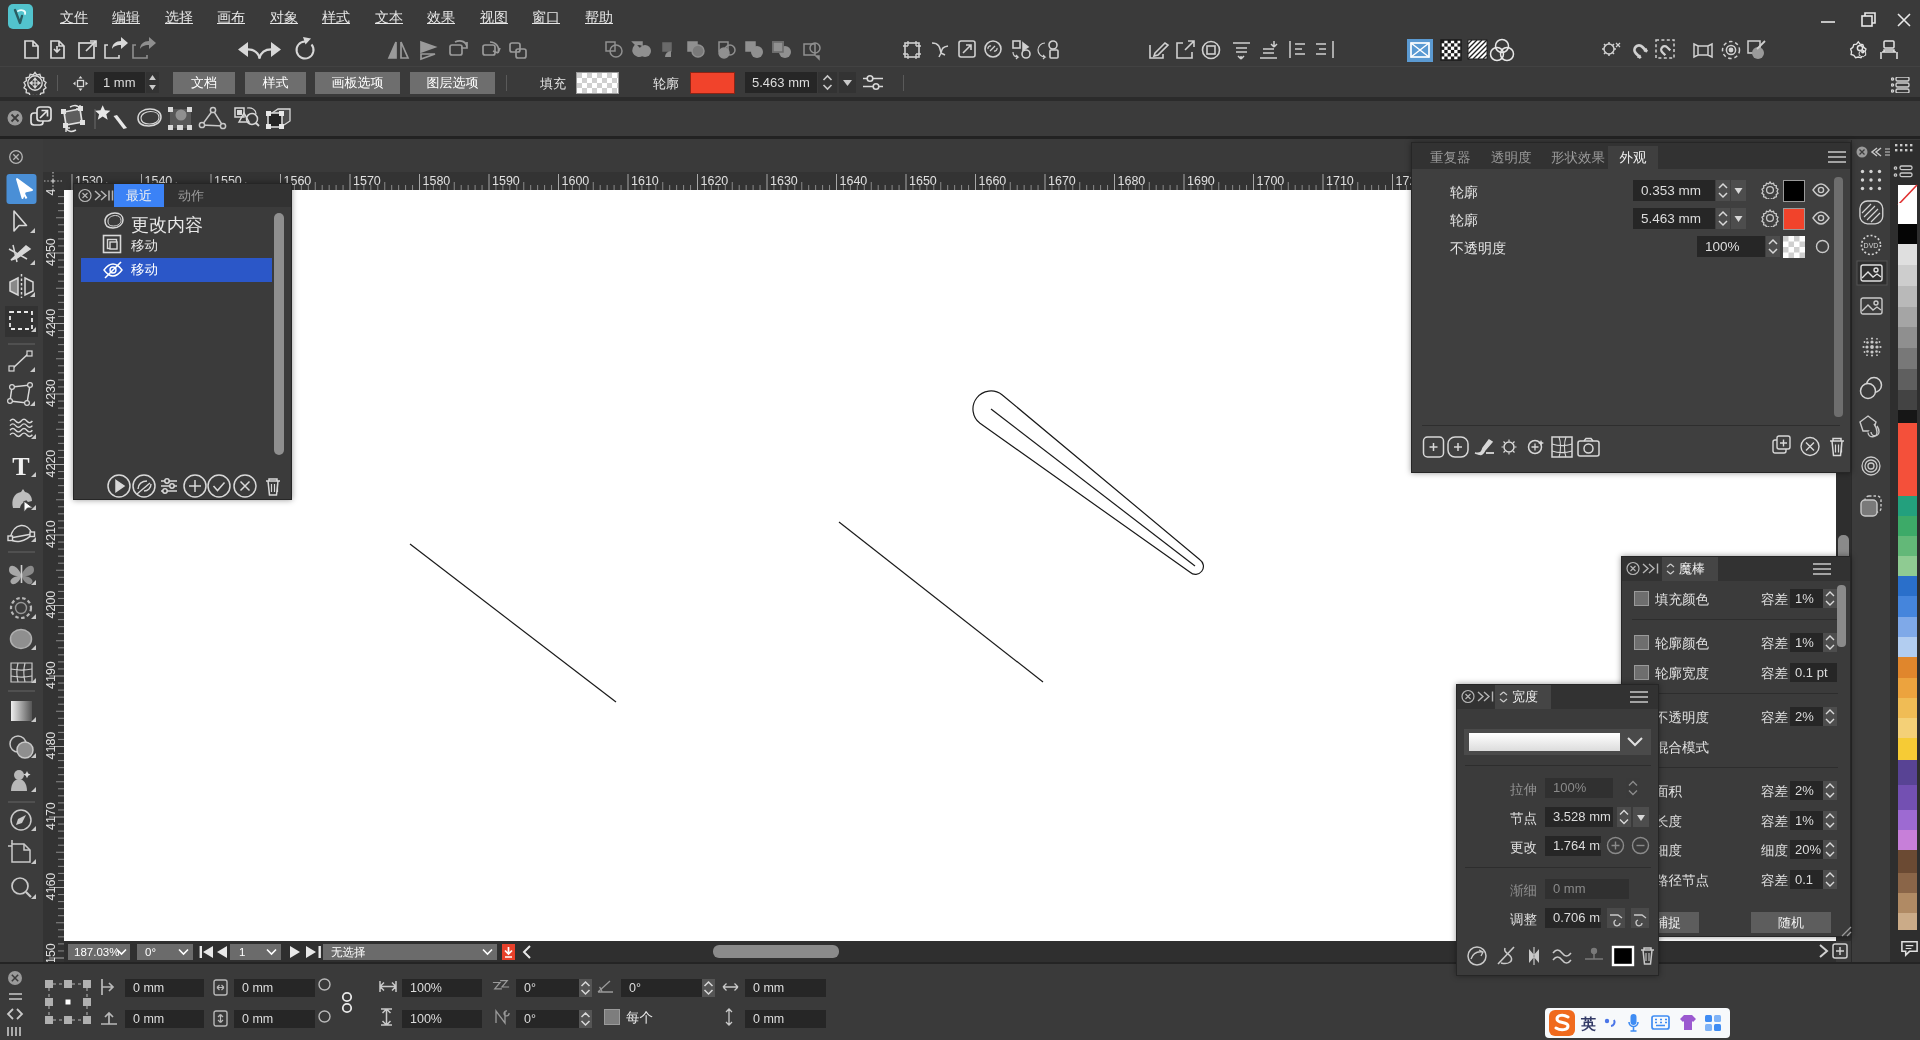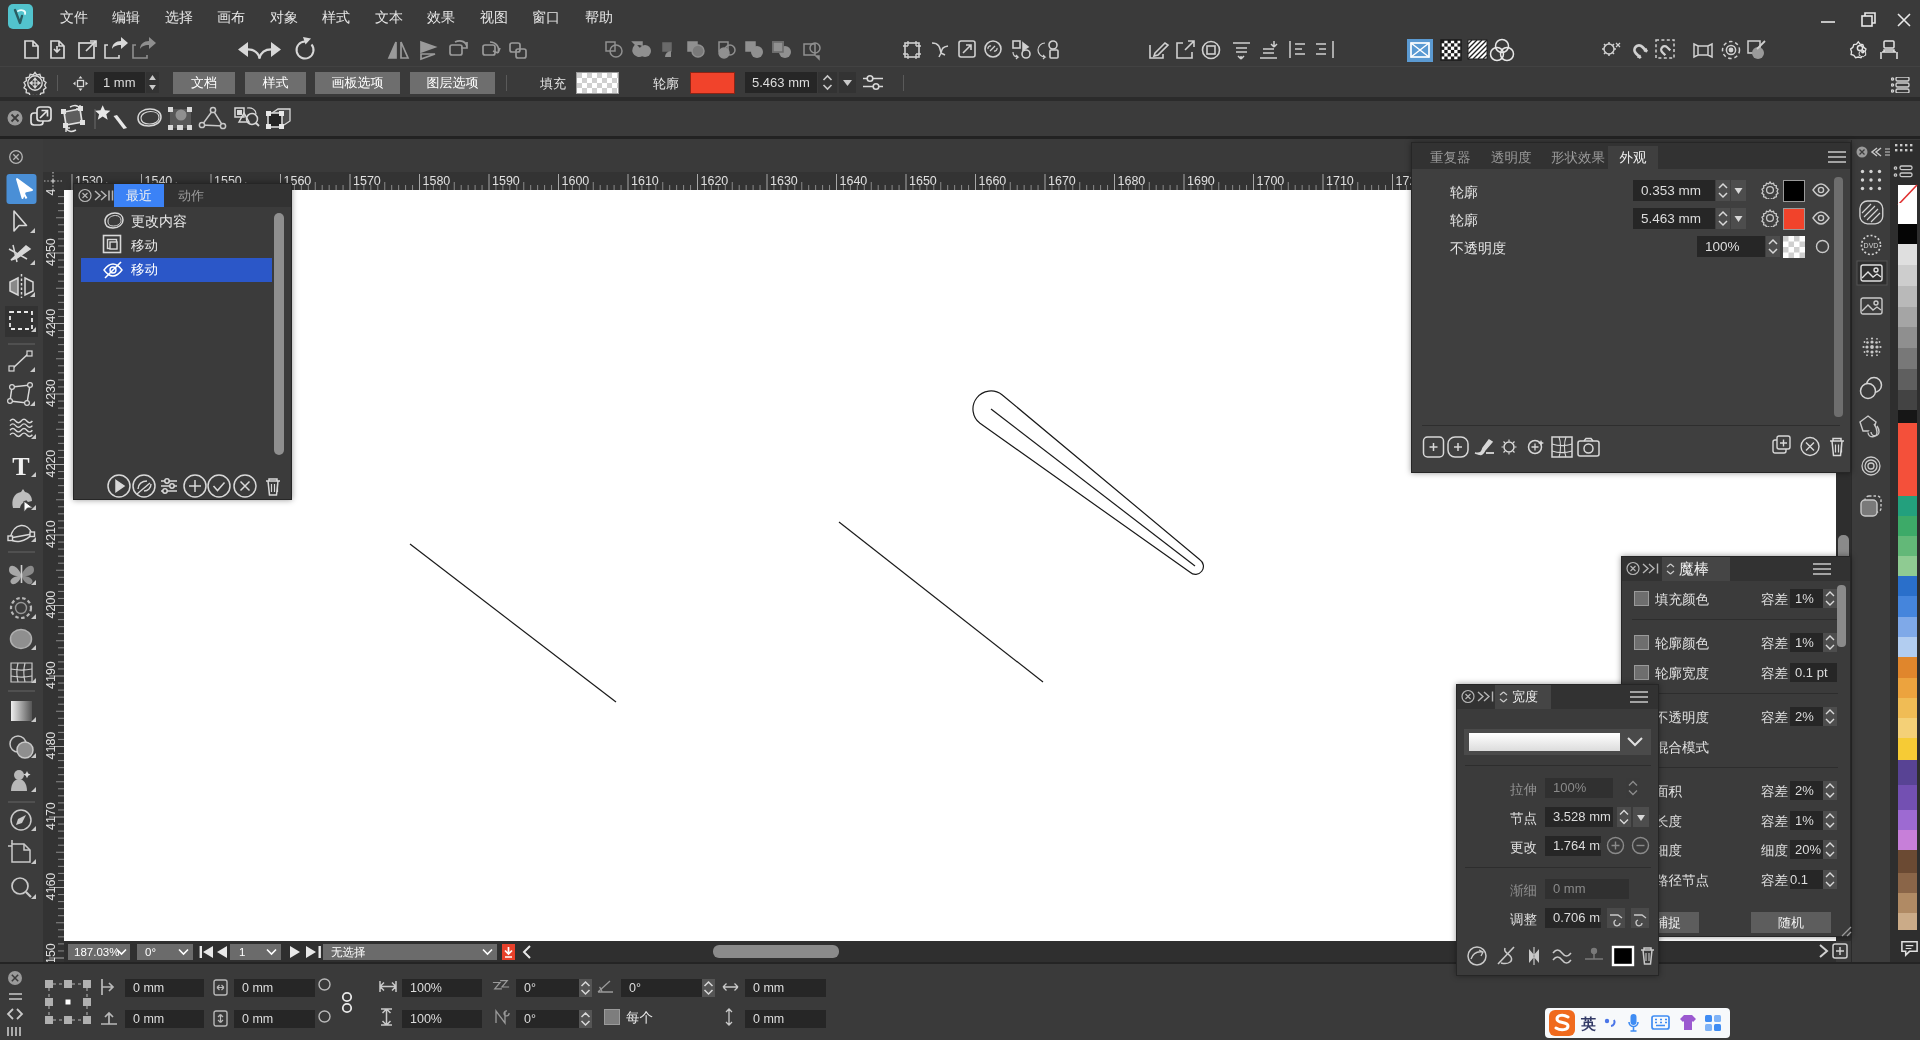--- a/index.html
+++ b/index.html
@@ -2,21 +2,21 @@
 <html><head>
 <meta charset="utf-8">
 <style>
 * { margin:0; padding:0; box-sizing:border-box; }
 html,body { width:1920px; height:1040px; overflow:hidden; background:#3a3a3a;
   font-family:"Liberation Sans", sans-serif; }
 .abs { position:absolute; }
 #root { position:absolute; top:0; left:0; width:1920px; height:1040px; }
 
 #menubar { top:0; left:0; width:1920px; height:33px; background:#3a3a3a; }
-.menuitem { position:absolute; top:9px; color:#e6e6e6; font-size:14px; }
+.menuitem { position:absolute; top:9px; color:#e6e6e6; font-size:14px;text-decoration:underline; }
 #row2 { top:33px; left:0; width:1920px; height:33px; background:#3a3a3a; }
 #row3 { top:66px; left:0; width:1920px; height:31px; background:#3a3a3a; border-top:1px solid #424242;}
 #sep1 { top:97px; left:0; width:1920px; height:4px; background:#2b2b2b; }
 #row4 { top:101px; left:0; width:1920px; height:35px; background:#3b3b3b; }
 #sep2 { top:136px; left:0; width:1920px; height:3px; background:#222; }
 #tabrow { top:139px; left:0; width:1920px; height:33px; background:#2c2c2c; }
 #rulerH { top:172px; left:64px; width:1772px; height:18px; background:#333; overflow:hidden;}
 #rulercorner { top:172px; left:43px; width:21px; height:18px; background:#333; }
 
 #toolcol { top:139px; left:0; width:43px; height:823px; background:#3c3c3c; }
@@ -1276,21 +1276,21 @@
         <path d="M17 3 l5 4.5 -5 4.5 M23 3 l5 4.5 -5 4.5" fill="none" stroke="#b5b5b5" stroke-width="1.5"></path>
         <path d="M31 2.5 v10 M34.5 2.5 v10" stroke="#b5b5b5" stroke-width="1.5"></path>
       </svg>
       <div class="abs" style="left:40px;top:0;width:50px;height:23px;background:#3b82f6;color:#f0f0f0;font-size:13px;text-align:center;line-height:23px">最近</div>
       <div class="abs" style="left:94px;top:0;width:46px;height:23px;color:#9a9a9a;font-size:13px;text-align:center;line-height:23px">动作</div>
     </div>
     <svg class="abs" style="left:27px;top:27px" width="24" height="20" viewBox="0 0 24 20">
         <path d="M4 10 c0 -5 5 -8 10 -8 s8 3 8 7 -4 8 -10 8 -8 -3 -8 -7z" fill="none" stroke="#d8d8d8" stroke-width="1.5"></path>
         <path d="M7 10 c0 -3.5 4 -5.5 7.5 -5.5 s5.5 2 5.5 5 -3 5.5 -7.5 5.5 -5.5 -2 -5.5 -5z" fill="none" stroke="#d8d8d8" stroke-width="1"></path>
       </svg>
-    <span class="abs" style="left:57px;top:29px;color:#e8e8e8;font-size:14px">更改内容</span>
+    <span class="abs" style="left:57px;top:29px;color:#e8e8e8;font-size:18px">更改内容</span>
     <svg class="abs" style="left:28px;top:50px" width="20" height="20" viewBox="0 0 20 20">
         <g fill="none" stroke="#d8d8d8">
           <rect x="1.5" y="1.5" width="17" height="17" stroke-width="1.6"></rect>
           <rect x="5.5" y="5.5" width="9" height="9" stroke-width="1.4"></rect>
           <rect x="8" y="8" width="7" height="7" fill="#3b3b3b" stroke-width="1.4"></rect>
         </g>
       </svg>
     <span class="abs" style="left:57px;top:53px;color:#e8e8e8;font-size:13.5px">移动</span>
     <div class="abs" style="left:7px;top:74px;width:191px;height:24px;background:#2b57c8">
       <svg class="abs" style="left:21px;top:3px" width="22" height="18" viewBox="0 0 22 18">
@@ -1456,21 +1456,21 @@
     </svg>
   </div>
   <div class="abs panel" id="wandpanel" style="left:1621px; top:556px; width:230px; height:381px;">
     <div class="phead" style="height:24px">
       <svg class="abs" style="left:4px;top:4px" width="34" height="15" viewBox="0 0 34 15">
         <circle cx="7" cy="7.5" r="6" fill="none" stroke="#b5b5b5" stroke-width="1.2"></circle>
         <path d="M4.5 5 l5 5 m0 -5 l-5 5" stroke="#b5b5b5" stroke-width="1.2"></path>
         <path d="M17 3 l5 4.5 -5 4.5 M23 3 l5 4.5 -5 4.5" fill="none" stroke="#b5b5b5" stroke-width="1.4"></path>
         <path d="M31.5 2.5 v10" stroke="#b5b5b5" stroke-width="1.4"></path>
       </svg>
-      <div class="abs" style="left:40px;top:0;width:68px;height:24px;background:#454545;color:#f0f0f0;font-size:15px;line-height:24px">
+      <div class="abs" style="left:40px;top:0;width:56px;height:24px;background:#454545;color:#f0f0f0;font-size:13px;line-height:24px">
         <svg class="abs" style="left:4px;top:6px" width="9" height="12" viewBox="0 0 9 12">
             <path d="M4.5 1 L8 4 M4.5 1 L1 4 M4.5 11 L8 8 M4.5 11 L1 8" stroke="#c9c9c9" stroke-width="1.2" fill="none"></path>
           </svg>
         <span style="padding-left:17px">魔棒</span></div>
       <svg class="abs" style="left:191px;top:6px" width="18" height="12" viewBox="0 0 18 12">
           <path d="M0 1 h18 M0 6 h18 M0 11 h18" stroke="#c9c9c9" stroke-width="1.6"></path>
         </svg>
     </div>
     <div class="abs" style="left:12px;top:34px;width:15px;height:15px;background:#6e6e6e;border:1px solid #9a9a9a"></div>
     <span class="abs" style="left:33px;top:34px;color:#e0e0e0;font-size:13.5px">填充颜色</span>
@@ -1531,21 +1531,21 @@
     <span class="abs" style="left:139px;top:285px;color:#e0e0e0;font-size:13.5px">细度</span>
     <div class="well" style="left:168px;top:283px;width:33px;height:19px;font-size:13px;line-height:19px;padding-left:5px">20%</div>
     <div class="abs" style="left:201px;top:283px;width:14px;height:19px;background:#4d4d4d">
         <svg width="14" height="19" viewBox="0 0 14 19">
           <path d="M3 7 l4 -4 4 4 M3 12 l4 4 4 -4" stroke="#d8d8d8" stroke-width="1.4" fill="none"></path>
         </svg>
       </div>
     <div class="abs" style="left:12px;top:315px;width:15px;height:15px;background:#6e6e6e;border:1px solid #9a9a9a"></div>
     <span class="abs" style="left:33px;top:315px;color:#e0e0e0;font-size:13.5px">路径节点</span>
     <span class="abs" style="left:139px;top:315px;color:#e0e0e0;font-size:13.5px">容差</span>
-    <div class="well" style="left:168px;top:313px;width:33px;height:19px;font-size:13px;line-height:19px;">0.1</div>
+    <div class="well" style="left:168px;top:313px;width:33px;height:19px;font-size:13px;line-height:19px;padding-left:5px">0.1</div>
     <div class="abs" style="left:201px;top:313px;width:14px;height:19px;background:#4d4d4d">
         <svg width="14" height="19" viewBox="0 0 14 19">
           <path d="M3 7 l4 -4 4 4 M3 12 l4 4 4 -4" stroke="#d8d8d8" stroke-width="1.4" fill="none"></path>
         </svg>
       </div>
     <div class="abs" style="left:15px;top:355px;width:62px;height:21px;background:#5d5d5d;color:#f0f0f0;font-size:13px;text-align:center;line-height:21px">捕捉</div>
     <div class="abs" style="left:129px;top:355px;width:80px;height:21px;background:#5d5d5d;color:#f0f0f0;font-size:13px;text-align:center;line-height:21px">随机</div>
     <div class="abs" style="left:215px;top:28px;width:9px;height:62px;background:#8a8a8a;border-radius:4px"></div>
     <svg class="abs" style="left:218px;top:368px" width="12" height="12" viewBox="0 0 12 12">
         <path d="M2 11 L11 2 M7 11 L11 7" stroke="#9a9a9a" stroke-width="1.3"></path>

